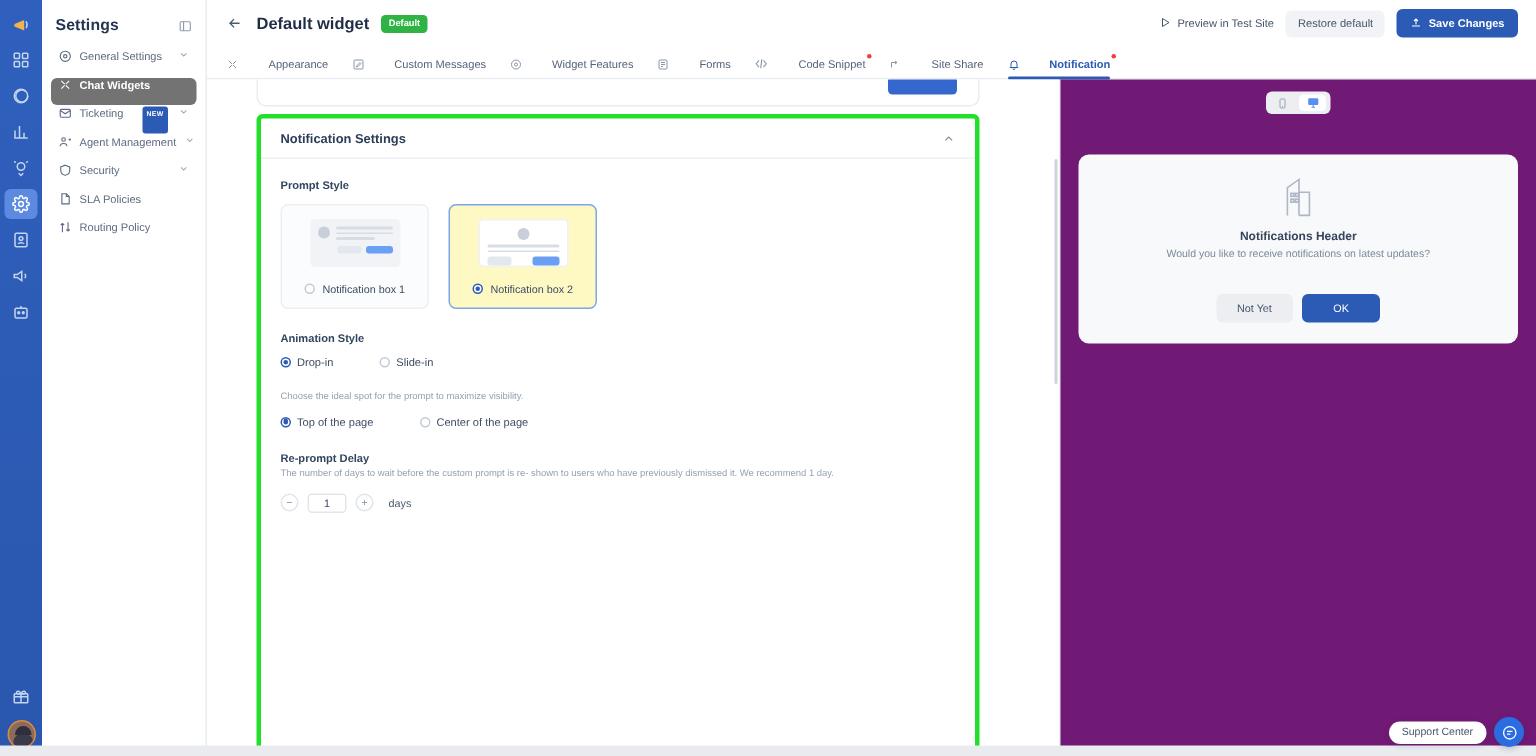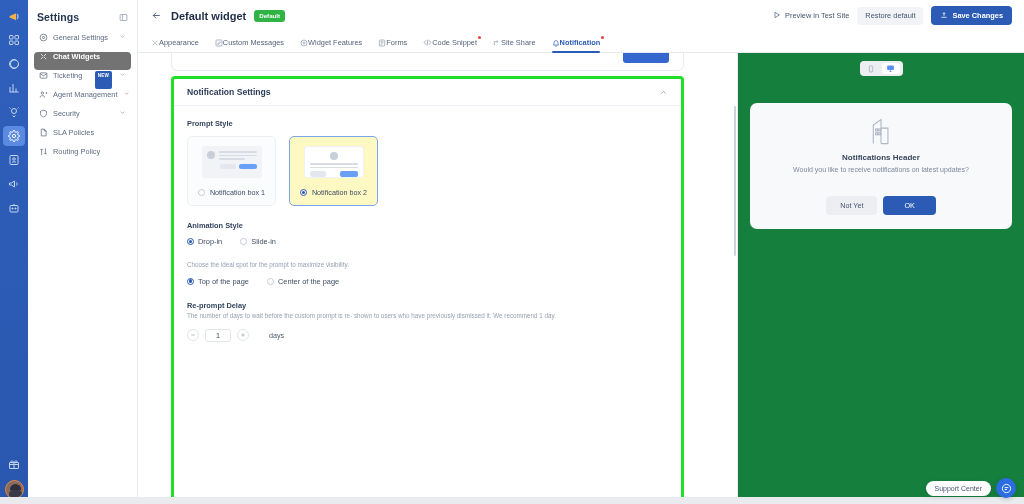--- a/index.html
+++ b/index.html
@@ -135,21 +135,21 @@
   }
 
   .tabs {
     height: 22px; flex: none;
     display: flex; align-items: flex-end;
     padding: 0 13px;
     border-bottom: 1px solid #e6e9ee;
     gap: 16px;
   }
   .tab {
-    display: flex; align-items: center; gap: 0;
+    display: flex; align-items: center; gap: 20px;
     font-size: 7.4px; color: #55637a;
     padding-bottom: 5px;
     position: relative;
     white-space: nowrap;
   }
   .tab .t-ico { display: flex; color: #8a96a8; }
   .tab.active { color: #2b5bb5; font-weight: bold; }
   .tab.active .t-ico { color: #2b5bb5; }
   .tab.active::after {
     content: ""; position: absolute; left: 0; right: 0; bottom: -1px;
@@ -233,21 +233,21 @@
   }
   .unit-select {
     height: 14px; padding: 0 5px;
     border: 1px solid #e2e6ec; border-radius: 3px;
     display: flex; align-items: center; gap: 5px;
     font-size: 7px; color: #8d99a9;
   }
 
   .style-row { display: flex; gap: 13px; margin-top: 8px; }
   .style-card {
-    width: 89px; height: 70px;
+    width: 99px; height: 70px;
     border: 1px solid #eceff3; border-radius: 5px;
     background: #fbfcfd;
     display: flex; flex-direction: column; align-items: center;
     padding-top: 9px;
   }
   .style-card.selected { border: 1.2px solid #7aa6ea; background: #fef9c3; }
   .thumb { width: 60px; height: 32px; background: #f1f3f7; border-radius: 3px; padding: 5px; }
   .thumb.white { background: #ffffff; border: 1px solid #eef1f5; }
   .thumb-row1 { display: flex; align-items: center; gap: 4px; }
   .t-dot { width: 8px; height: 8px; border-radius: 50%; background: #c9cfd9; flex:none;}
@@ -262,41 +262,41 @@
 
   .radio {
     width: 7px; height: 7px; border-radius: 50%;
     border: 1px solid #c3cad6; background: #fff; flex:none;
     display: flex; align-items: center; justify-content: center;
   }
   .radio.on { border-color: #2b5bb5; }
   .radio.on::after {
     content:""; width: 3.2px; height: 3.2px; border-radius: 50%; background: #2b5bb5;
   }
-  .radio-row { display: flex; align-items: center; gap: 10px; margin-top: 7px; }
+  .radio-row { display: flex; align-items: center; gap: 23px; margin-top: 7px; }
   .radio-opt { display: flex; align-items: center; gap: 4px; }
   .radio-opt .ro-text { font-size: 7.4px; color: #3e4d64; }
   .gap-r { margin-right: 8px; }
 
   .sq-btn {
     width: 12px; height: 12px; border-radius: 50%;
     border: 1px solid #e0e5eb; color: #95a0b0;
     display:flex; align-items:center; justify-content:center; font-size:8px; line-height:1;
   }
   .days-input {
     width: 26px; height: 13px; border: 1px solid #e2e6ec; border-radius: 3px;
     display:flex; align-items:center; justify-content:center;
     font-size: 7.2px; color: #3b4a60;
   }
-  .days-unit { font-size: 7.2px; color: #4b5a70; margin-left: 14px; }
+  .days-unit { font-size: 7.2px; color: #4b5a70; margin-left: 4px; }
 
   
   .preview-pane {
-    width: 287px; flex: none;
-    background: #15803d;
+    width: 318px; flex: none;
+    background: #701a75;
     border-left: 1px solid #e9ecf0;
     position: relative;
     padding-top: 8px;
   }
   .device-toggle {
     margin: 0 auto;
     width: 43px; height: 15px;
     background: #eceef2; border-radius: 4px;
     display: flex; align-items: center; padding: 2px;
     gap: 2px;

